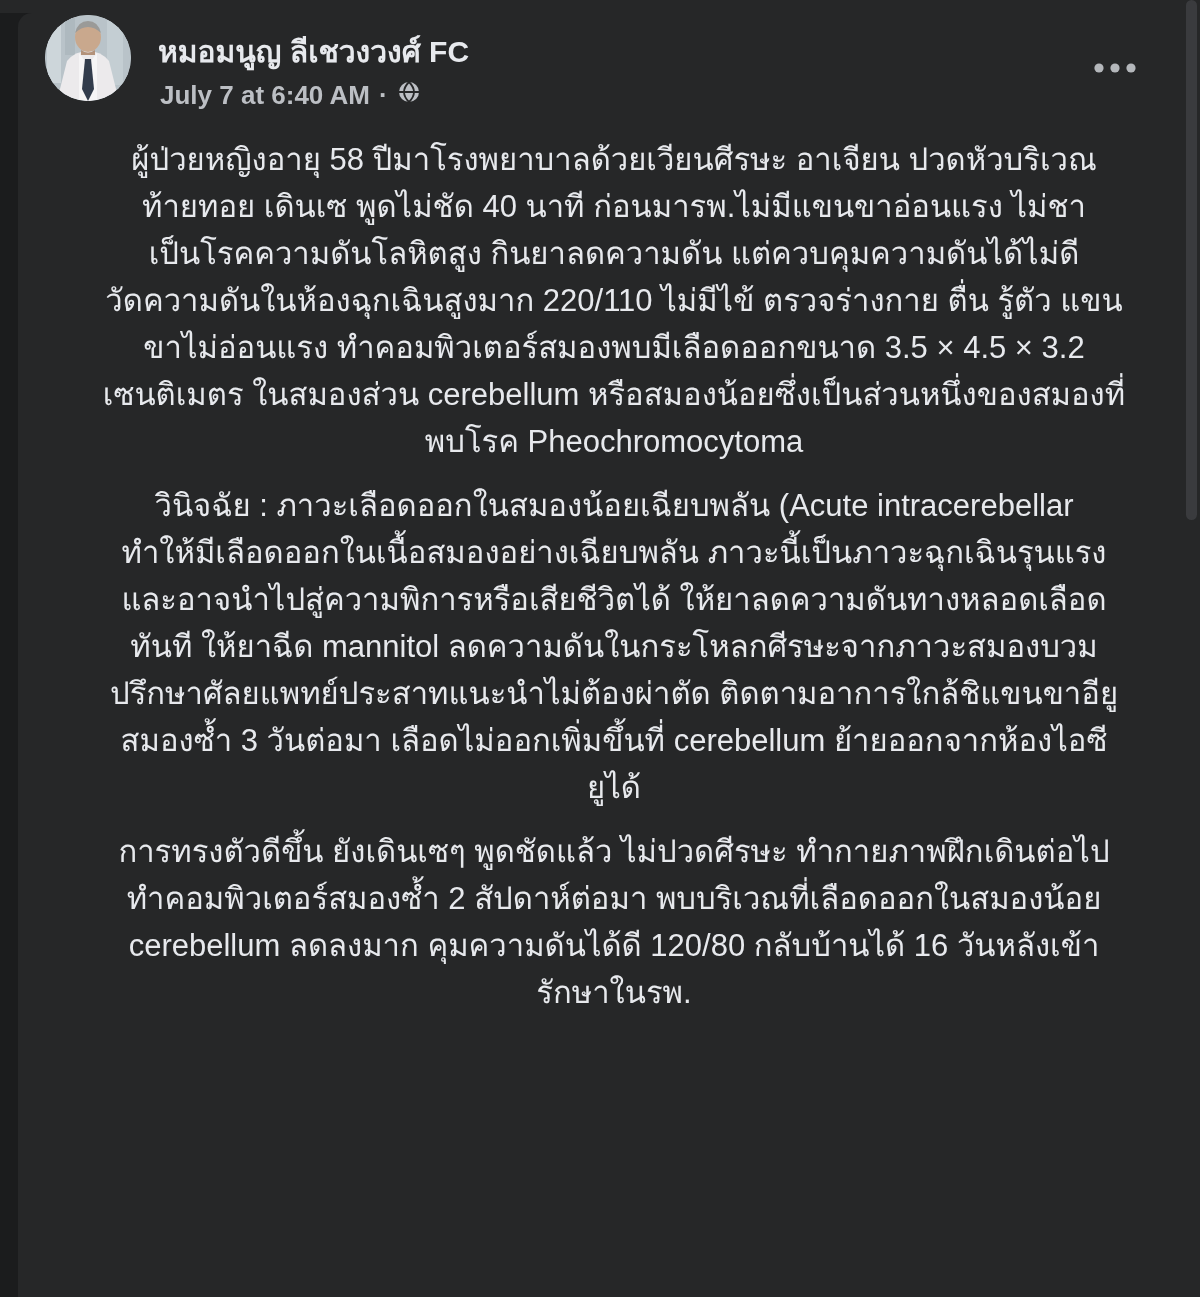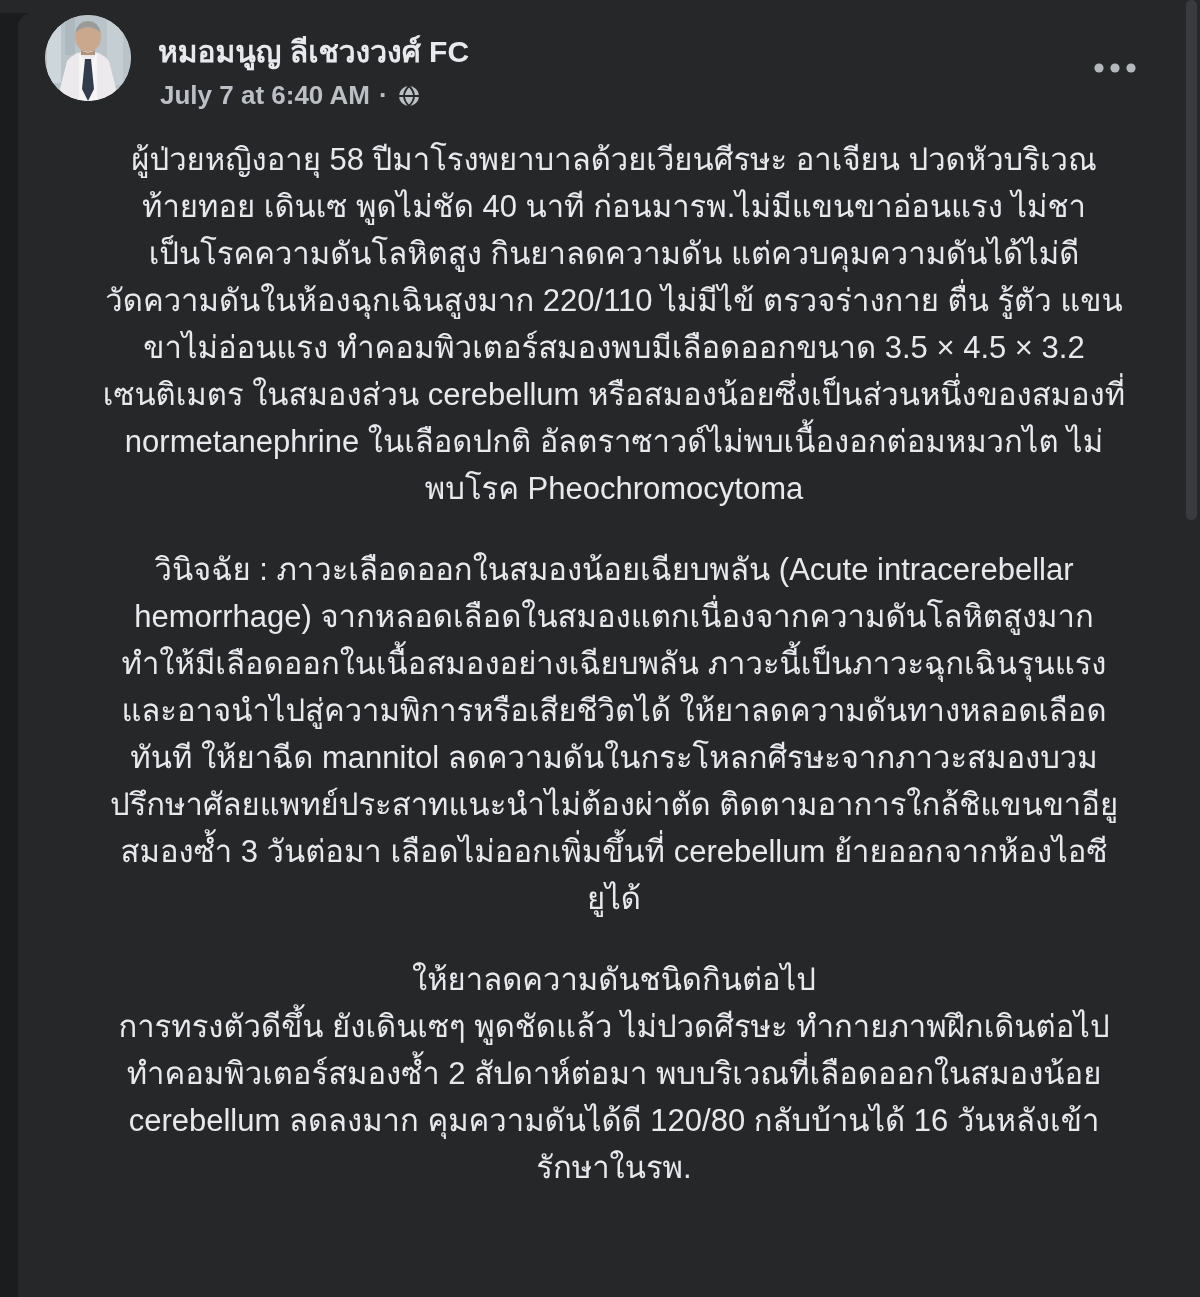--- a/index.html
+++ b/index.html
@@ -12,27 +12,27 @@
   
   .left-page-strip{position:absolute;left:0;top:13px;bottom:0;width:18px;background:#1b1c1d;}
   .corner-dark{position:absolute;left:18px;top:13px;width:14px;height:14px;background:#1b1c1d;}
   .corner-card{position:absolute;left:18px;top:13px;width:14px;height:14px;background:#262728;border-top-left-radius:14px;}
   
   .scroll-thumb{position:absolute;right:3px;top:0;width:11px;height:520px;background:#3a3b3e;border-radius:6px;}
 
   
   .avatar{position:absolute;left:45px;top:15px;width:86px;height:86px;border-radius:50%;overflow:hidden;background:#b9c3c9;cursor:pointer;}
   .page-name{position:absolute;left:158px;top:33px;font-size:30px;font-weight:bold;color:#e7e9ed;line-height:38px;white-space:nowrap;cursor:pointer;}
-  .meta-row{position:absolute;left:160px;top:80px;display:flex;align-items:center;gap:9px;color:#bcbfc4;font-size:26px;font-weight:bold;}
+  .meta-row{position:absolute;left:160px;top:80px;display:flex;align-items:flex-start;gap:9px;color:#bcbfc4;font-size:26px;font-weight:bold;}
   .meta-row .sep{font-weight:bold;}
   .more-btn{position:absolute;left:1082px;top:50px;width:70px;height:36px;display:flex;align-items:center;justify-content:center;cursor:pointer;background:none;border:none;padding:0;}
 
   
   .post-body{position:absolute;left:44px;top:136px;width:1140px;text-align:center;}
-  .para + .para{margin-top:34px;}
+  .para + .para{margin-top:17px;}
   .post-line{font-size:31px;line-height:47px;white-space:nowrap;color:#e7e9ed;}
 </style>
 </head>
 <body>
 
 <div class="screen">
 
   <div class="left-page-strip"></div>
   <div class="corner-dark"></div>
   <div class="corner-card"></div>
@@ -82,35 +82,32 @@
   </button>
 
   <div class="post-body">
     <div class="para">
       <div class="post-line">ผู้ป่วยหญิงอายุ 58 ปีมาโรงพยาบาลด้วยเวียนศีรษะ อาเจียน ปวดหัวบริเวณ</div>
       <div class="post-line">ท้ายทอย เดินเซ พูดไม่ชัด 40 นาที ก่อนมารพ.ไม่มีแขนขาอ่อนแรง ไม่ชา</div>
       <div class="post-line">เป็นโรคความดันโลหิตสูง กินยาลดความดัน แต่ควบคุมความดันได้ไม่ดี</div>
       <div class="post-line">วัดความดันในห้องฉุกเฉินสูงมาก 220/110 ไม่มีไข้ ตรวจร่างกาย ตื่น รู้ตัว แขน</div>
       <div class="post-line">ขาไม่อ่อนแรง ทำคอมพิวเตอร์สมองพบมีเลือดออกขนาด 3.5 × 4.5 × 3.2</div>
       <div class="post-line">เซนติเมตร ในสมองส่วน cerebellum หรือสมองน้อยซึ่งเป็นส่วนหนึ่งของสมองที่</div>
-      <div class="post-line">normetanephrine ในเลือดปกติ อัลตราซาวด์ไม่พบเนื้องอกต่อมหมวกไต ไม่</div>
       <div class="post-line">พบโรค Pheochromocytoma</div>
     </div>
     <div class="para">
       <div class="post-line">วินิจฉัย : ภาวะเลือดออกในสมองน้อยเฉียบพลัน (Acute intracerebellar</div>
-      <div class="post-line">hemorrhage) จากหลอดเลือดในสมองแตกเนื่องจากความดันโลหิตสูงมาก</div>
       <div class="post-line">ทำให้มีเลือดออกในเนื้อสมองอย่างเฉียบพลัน ภาวะนี้เป็นภาวะฉุกเฉินรุนแรง</div>
       <div class="post-line">และอาจนำไปสู่ความพิการหรือเสียชีวิตได้  ให้ยาลดความดันทางหลอดเลือด</div>
       <div class="post-line">ทันที ให้ยาฉีด mannitol ลดความดันในกระโหลกศีรษะจากภาวะสมองบวม</div>
       <div class="post-line">ปรึกษาศัลยแพทย์ประสาทแนะนำไม่ต้องผ่าตัด ติดตามอาการใกล้ชิแขนขาอียู</div>
       <div class="post-line">สมองซ้ำ 3 วันต่อมา เลือดไม่ออกเพิ่มขึ้นที่ cerebellum  ย้ายออกจากห้องไอซี</div>
       <div class="post-line">ยูได้</div>
     </div>
     <div class="para">
-      <div class="post-line">ให้ยาลดความดันชนิดกินต่อไป</div>
       <div class="post-line">การทรงตัวดีขึ้น ยังเดินเซๆ พูดชัดแล้ว ไม่ปวดศีรษะ ทำกายภาพฝึกเดินต่อไป</div>
       <div class="post-line">ทำคอมพิวเตอร์สมองซ้ำ 2 สัปดาห์ต่อมา  พบบริเวณที่เลือดออกในสมองน้อย</div>
       <div class="post-line">cerebellum ลดลงมาก คุมความดันได้ดี 120/80 กลับบ้านได้ 16 วันหลังเข้า</div>
       <div class="post-line">รักษาในรพ.</div>
     </div>
   </div>
 
 </div>
 
 </body></html>

